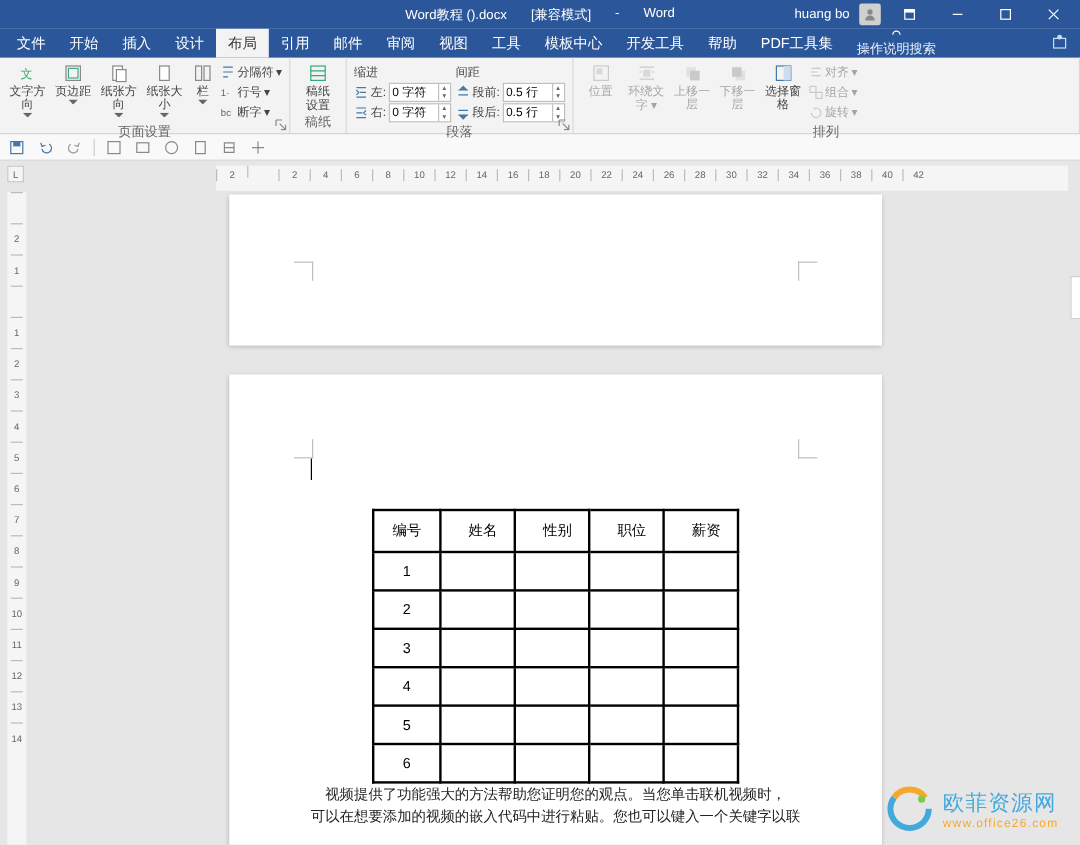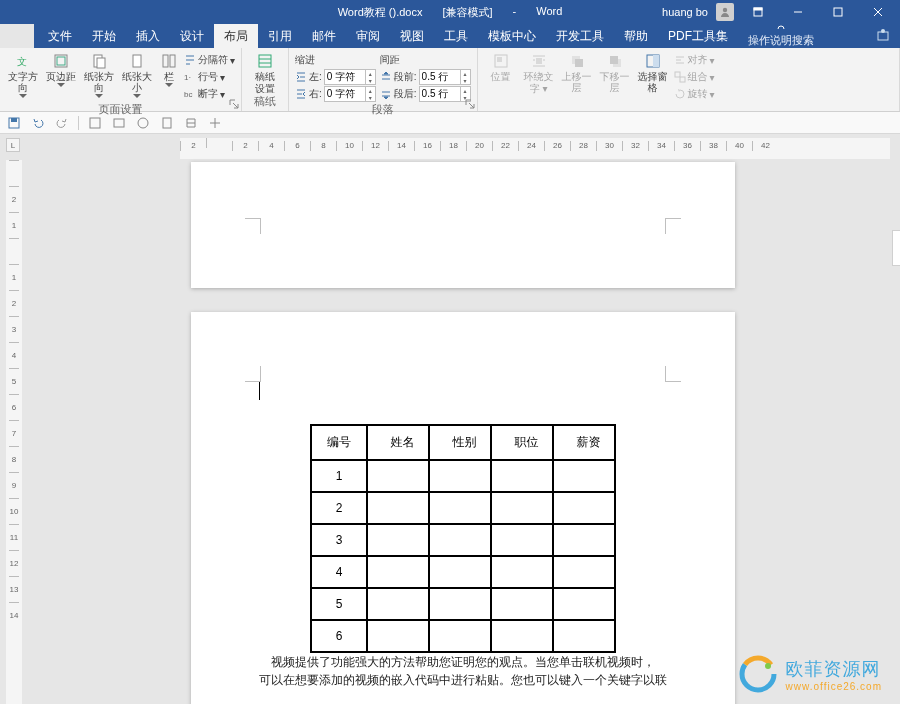--- a/index.html
+++ b/index.html
@@ -7,21 +7,21 @@
 
 
 .titlebar { background: linear-gradient(to bottom, #2b579a, #2b579a); height: 24px; display: flex; align-items: center; color: #fff; font-size: 11px; position: relative; }
 .titlebar-center { position: absolute; left: 50%; transform: translateX(-50%); display: flex; gap: 20px; }
 .titlebar-right { margin-left: auto; display: flex; align-items: center; gap: 8px; padding-right: 6px; }
 .avatar { width: 18px; height: 18px; background: #d0d0d0; border-radius: 2px; display: inline-flex; align-items: center; justify-content: center; }
 .winbtn { width: 32px; height: 22px; display: inline-flex; align-items: center; justify-content: center; cursor: pointer; }
 .winbtn svg { stroke: #fff; fill: none; }
 
 
-.ribbon-tabs { background: #2b579a; height: 24px; display: flex; align-items: stretch; padding-left: 4px; color: #fff; font-size: 12px; position: relative; margin-left: 34px; }
+.ribbon-tabs { background: #2b579a; height: 24px; display: flex; align-items: stretch; padding-left: 4px; color: #fff; font-size: 12px; position: relative; }
 .tab { padding: 0 10px; display: flex; align-items: center; cursor: pointer; }
 .tab.active { background: #f3f3f3; color: #333; }
 .tell-me { display: flex; align-items: center; gap: 4px; margin-left: 10px; font-size: 11px; color: #e8effa; flex-direction: column; }
 .share-icon { position: absolute; right: 10px; top: 4px; }
 
 
 .ribbon { background: #f3f3f3; border-bottom: 1px solid #d0d0d0; height: 64px; display: flex; font-size: 11px; color: #444; }
 .group { border-right: 1px solid #d9d9d9; padding: 2px 6px 0 6px; display: flex; flex-direction: column; position: relative; }
 .group-body { flex: 1; display: flex; align-items: flex-start; gap: 4px; }
 .group-label { text-align: center; font-size: 11px; color: #666; padding-bottom: 2px; }
@@ -391,20 +391,21 @@
         <div class="smallrow">
             <svg width="12" height="12">
               <path d="M6 2a4 4 0 1 1-4 4" fill="none" stroke="#999"></path>
               <path d="M4 1l2 1-1 2" fill="#999"></path>
             </svg>
             <span>旋转</span>
             <span>▾</span>
           </div>
       </div>
     </div>
+    <div class="group-label">排列</div>
   </div>
 </div>
 
 <div class="qat">
   <div class="qbtn">
       <svg width="14" height="14">
         <rect x="2" y="2" width="10" height="10" fill="none" stroke="#47a"></rect>
         <rect x="4" y="2" width="6" height="4" fill="#47a"></rect>
       </svg>
     </div>

